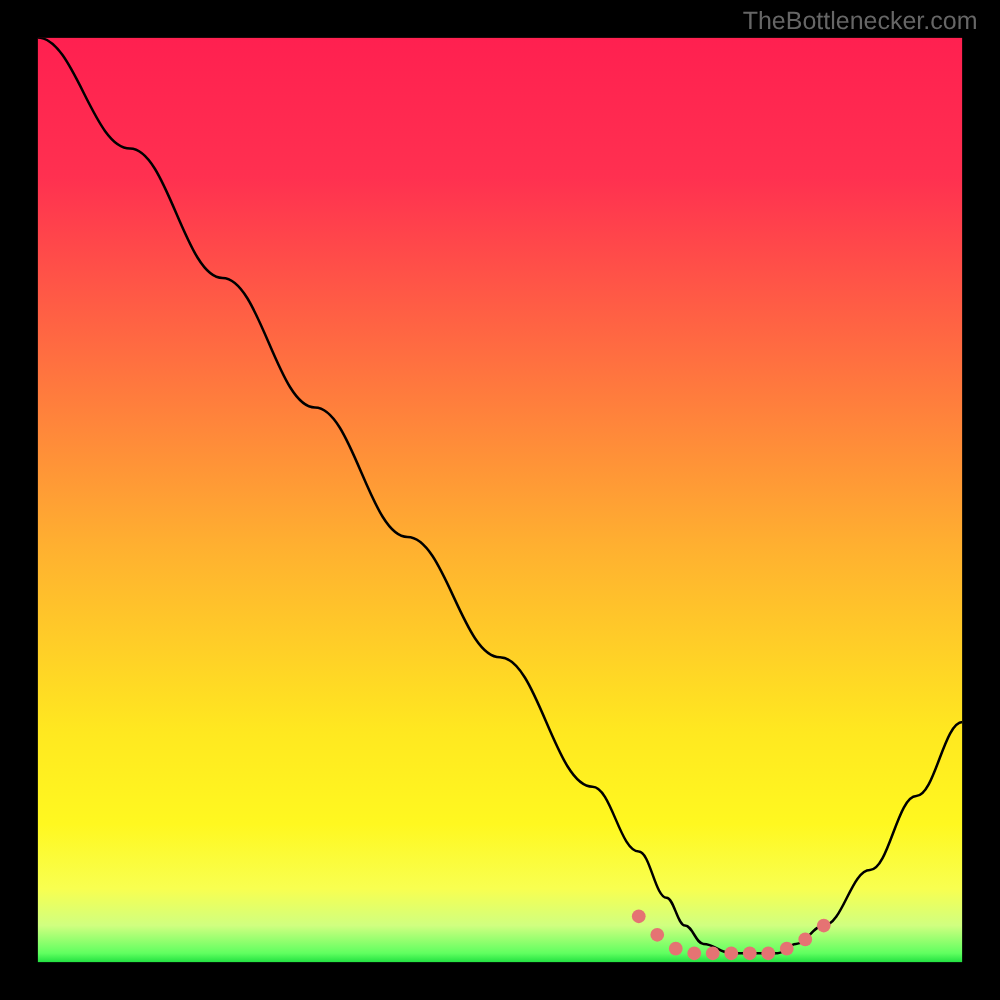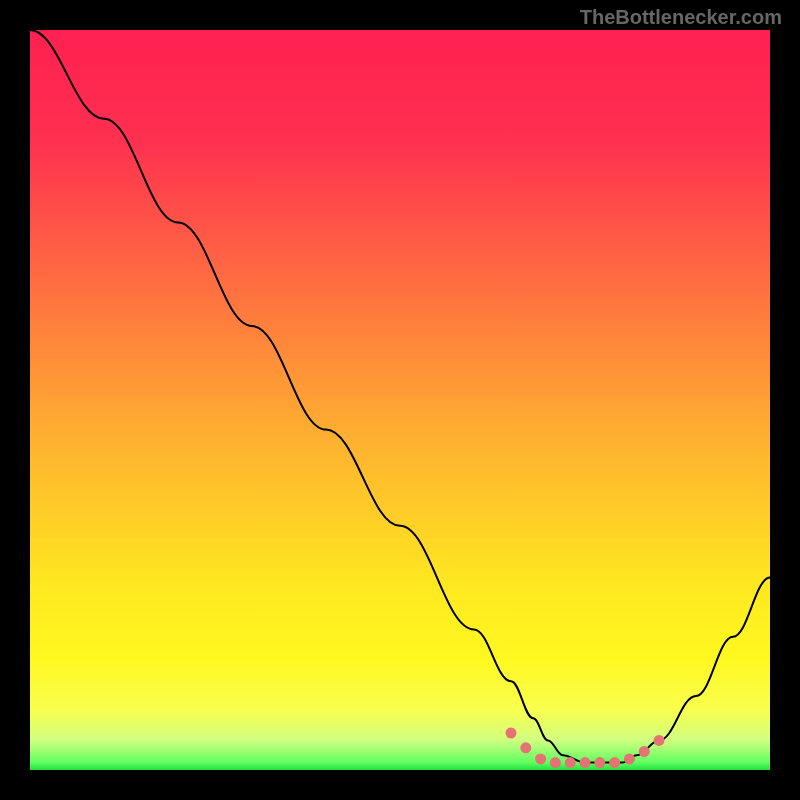--- a/index.html
+++ b/index.html
@@ -13,21 +13,21 @@
       background: #000;
       position: relative;
       font-family: Arial, sans-serif;
     }
     .watermark {
       position: absolute;
       top: 6px;
       right: 18px;
       color: #666;
       font-size: 20px;
-      font-weight: bold;
+      font-weight: normal;
       z-index: 10;
     }
     .chart-container {
       position: absolute;
       top: 30px;
       left: 30px;
       width: 740px;
       height: 740px;
       overflow: hidden;
     }

